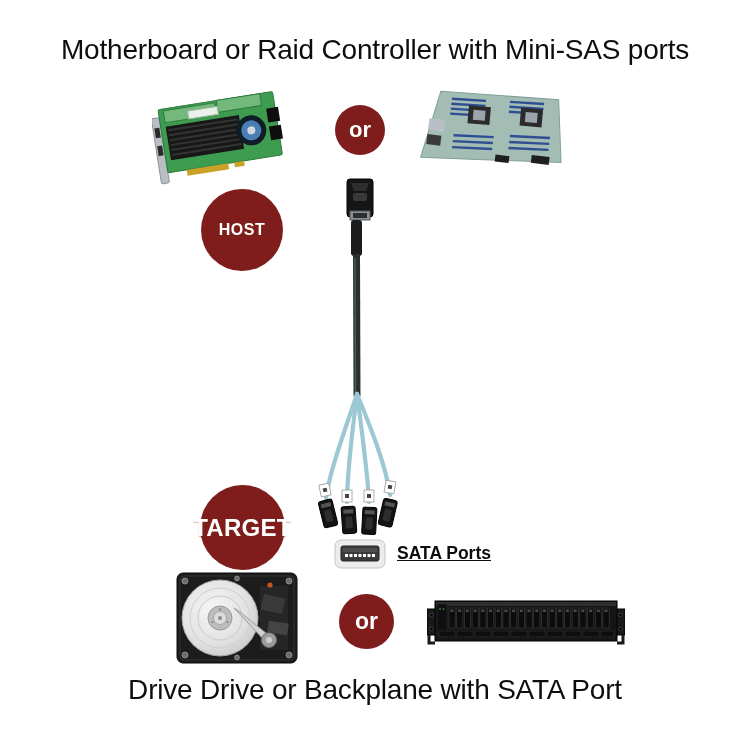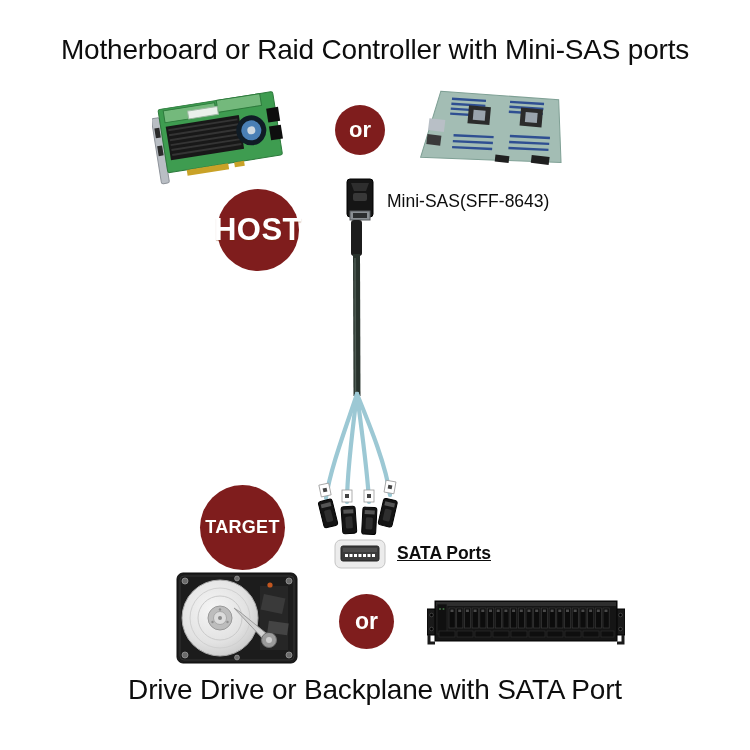--- a/index.html
+++ b/index.html
@@ -6,22 +6,22 @@
   .stage{position:relative;width:750px;height:750px;background:#ffffff;overflow:hidden;
          font-family:"Liberation Sans",sans-serif;}
   .title{position:absolute;left:0;right:0;text-align:center;color:#0d0d0d;
          font-size:28px;letter-spacing:-0.2px;font-weight:400;}
   .title-top{top:34px;}
   .title-bottom{top:674px;}
   .badge{position:absolute;border-radius:50%;background:#7f1d1d;color:#fff;
          display:flex;align-items:center;justify-content:center;font-weight:bold;
          text-shadow:0 1px 1px rgba(120,50,0,.35);}
   .badge-or-top{left:335px;top:105px;width:50px;height:50px;font-size:22px;font-weight:600;}
-  .badge-host{left:201px;top:189px;width:82px;height:82px;font-size:31px;letter-spacing:.5px;margin-left:16px;}
-  .badge-target{left:200px;top:485px;width:85px;height:85px;font-size:18px;letter-spacing:.3px;}
+  .badge-host{left:201px;top:189px;width:82px;height:82px;font-size:16px;letter-spacing:.5px;}
+  .badge-target{left:200px;top:485px;width:85px;height:85px;font-size:24px;letter-spacing:.3px;}
   .badge-or-bottom{left:339px;top:594px;width:55px;height:55px;font-size:23px;font-weight:600;}
   .img{position:absolute;}
   .lbl{position:absolute;color:#0d0d0d;white-space:nowrap;}
   .lbl-minisas{left:387px;top:191px;font-size:17.5px;}
   .lbl-sata{left:397px;top:543px;font-size:17.5px;font-weight:600;text-decoration:underline;}
 </style>
 </head>
 <body>
 
 <div class="stage">
@@ -72,21 +72,20 @@
   </svg>
 
   <svg class="img" style="left:341px;top:175px" width="38" height="50" viewBox="0 0 38 50">
     <rect x="6" y="4" width="26" height="38" rx="3" fill="#151515" stroke="#000"></rect>
     <path d="M10 8h18l-3 8h-12z" fill="#2e2e2e"></path>
     <rect x="12" y="18" width="14" height="8" rx="2" fill="#383838"></rect>
     <rect x="9" y="36" width="20" height="9" fill="#8a8f94" stroke="#55585c"></rect>
     <rect x="12" y="38" width="14" height="5" fill="#2c2e30"></rect>
   </svg>
 
-  <div class="lbl lbl-minisas">Mini-SAS(SFF-8643)</div>
 
   <div class="badge badge-host">HOST</div>
 
   <svg class="img" style="left:300px;top:218px" width="120" height="322" viewBox="0 0 120 322">
     <rect x="51" y="2" width="11" height="36" rx="3" fill="#1c1c1c"></rect>
     <path d="M56.5 36 L57 178" stroke="#28322C" stroke-width="7"></path>
     <path d="M55 40 L55.5 176" stroke="#4e5c54" stroke-width="1.4"></path>
     <g stroke="#9CC8D4" stroke-width="4.2" fill="none" stroke-linecap="round">
       <path d="M57 176 C45 212 30 252 26 280"></path>
       <path d="M57 176 C52 215 47 257 47 284"></path>

